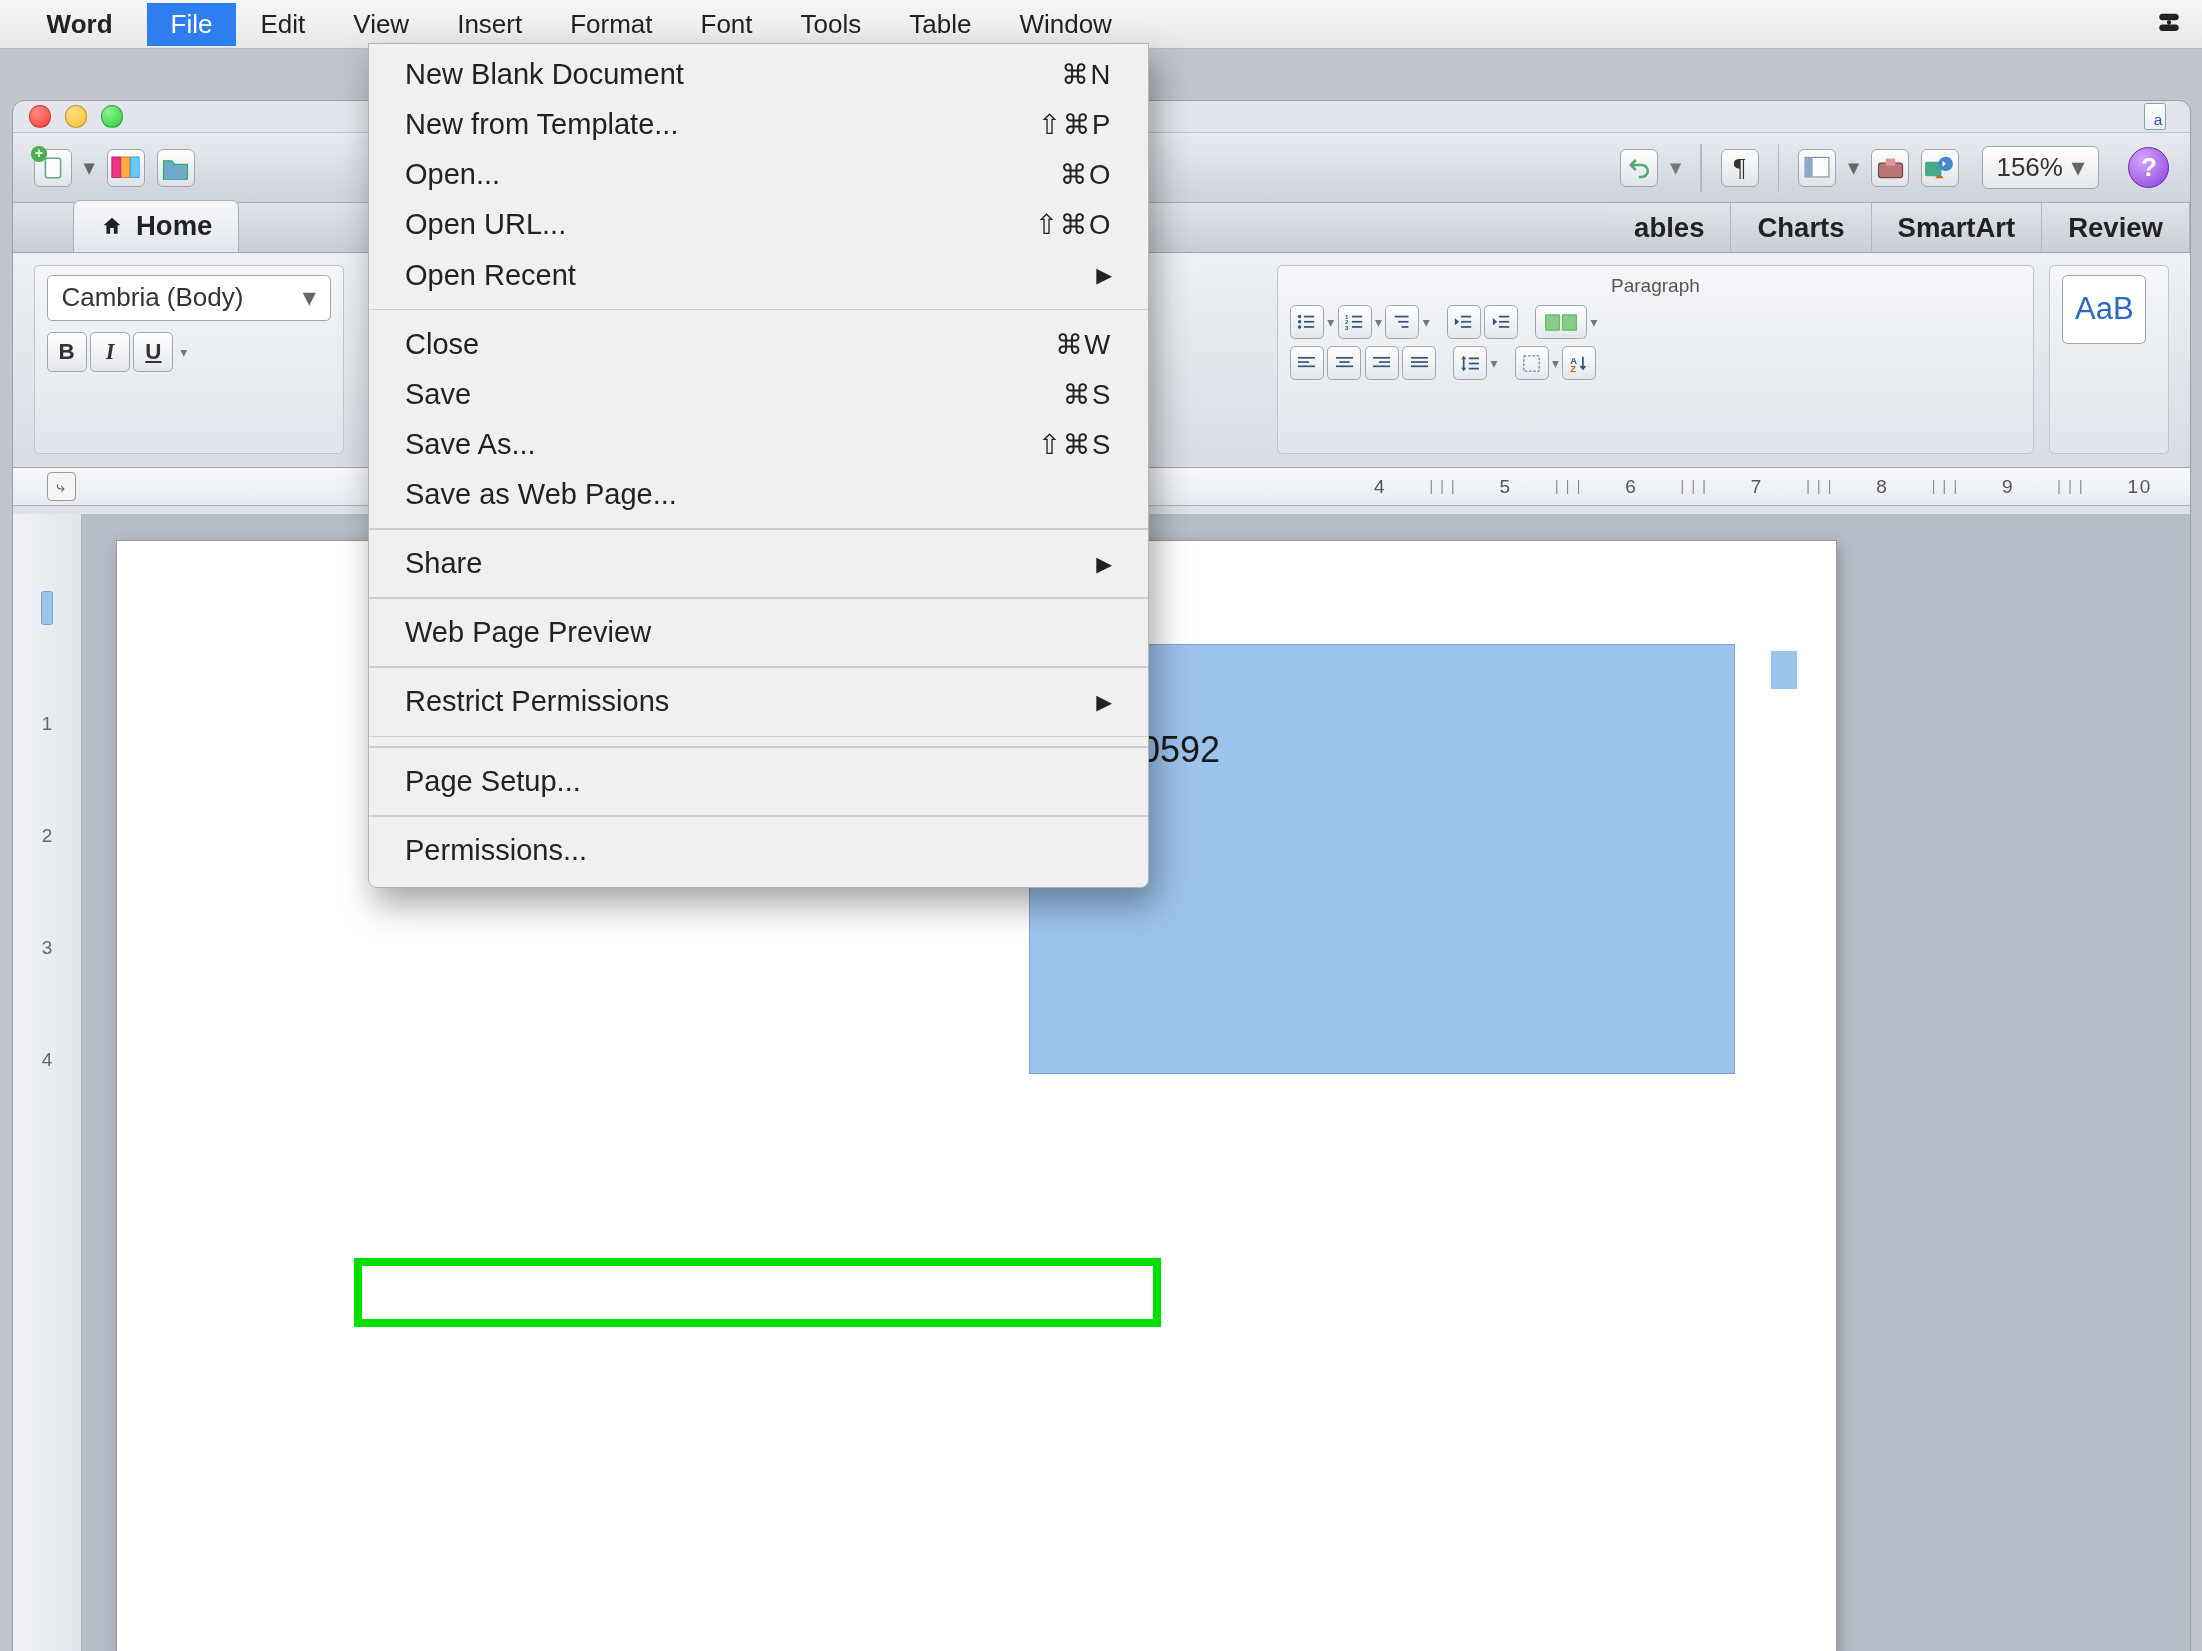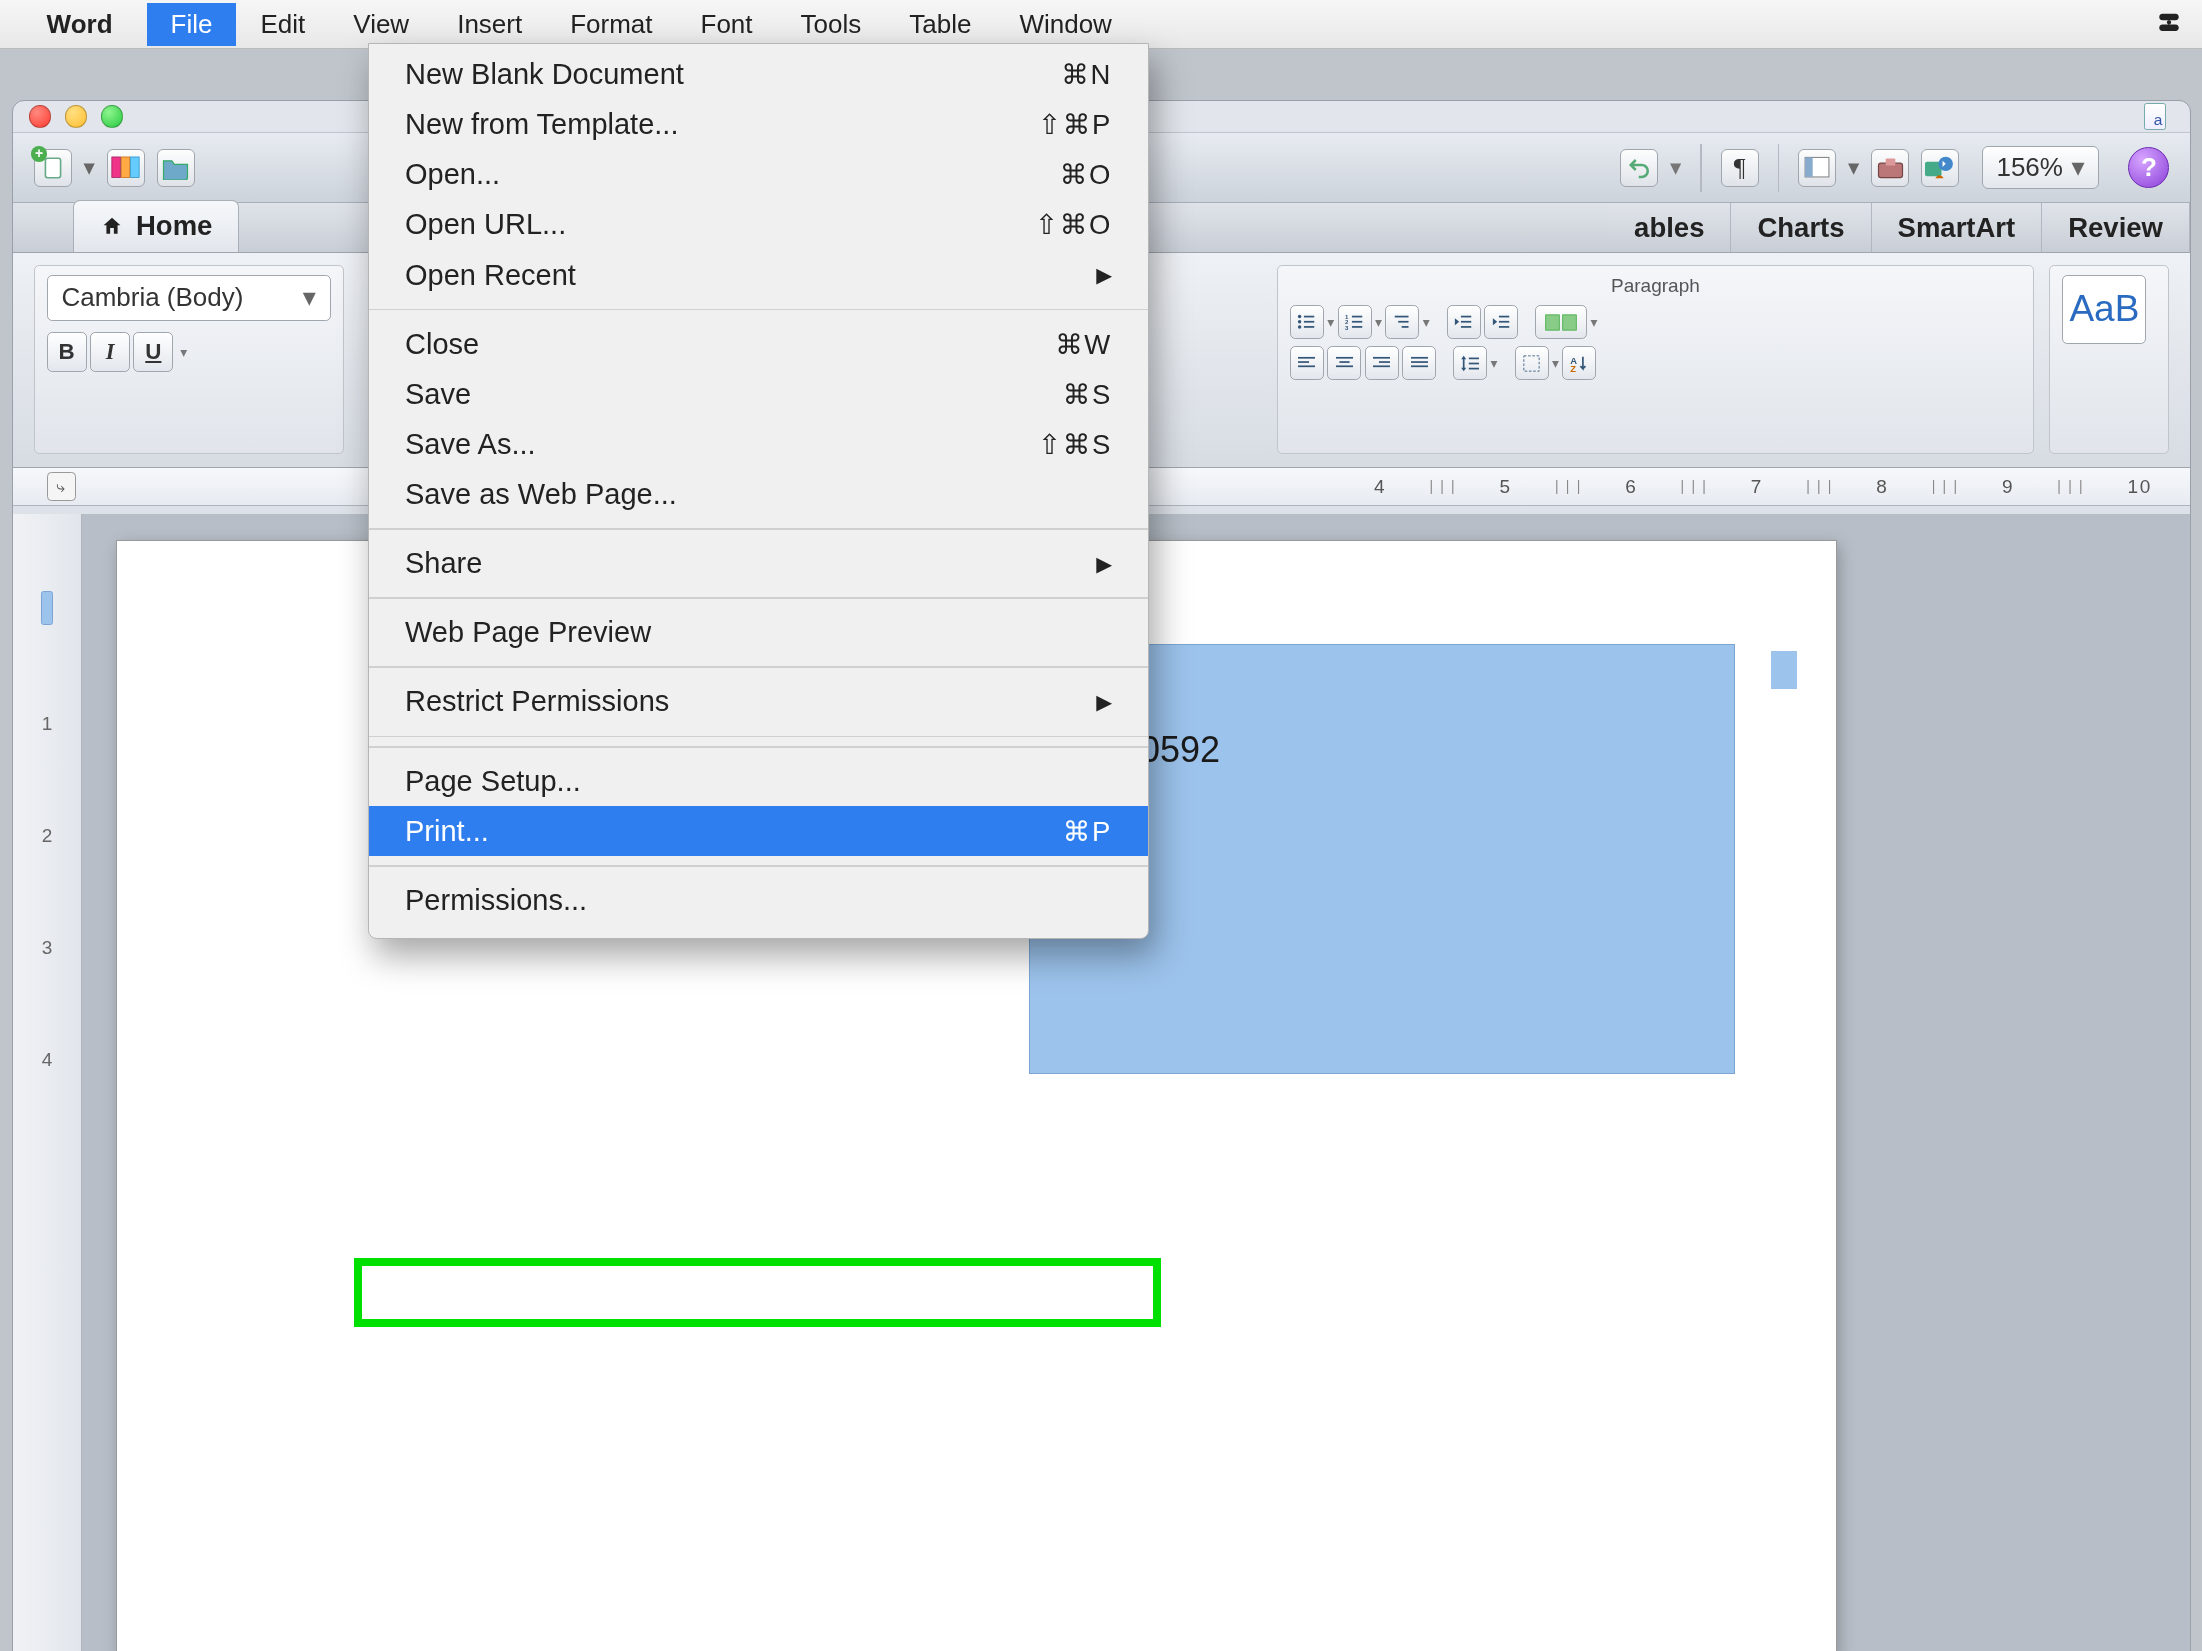--- a/index.html
+++ b/index.html
@@ -36,21 +36,21 @@
 .tab .home-icon{margin-right:12px;}
 
 
 .ribbon { height: 215px; background: linear-gradient(#eef1f5,#d7dce3); border-bottom: 0.9px solid #9fa5ad; display:flex; align-items:flex-start; padding: 12px 20.6px; gap: 15.5px; }
 .group { border:0.9px solid #c0c5cc; border-radius:5.2px; background: linear-gradient(#f4f6f9,#e1e5eb); padding: 8.6px 12px; height: 189px; display:flex;flex-direction:column;}
 .group .lbl { text-align:center; font-size:19px; color:#555; margin-top:auto; }
 .fontbox { border:0.9px solid #a0a6ae; border-radius:5.2px; background:#fff; padding:6.9px 13.8px; font-size:26px; color:#333; margin-bottom:10.3px; display:flex;align-items:center;gap:6.9px;}
 .btnrow { display:flex; gap:3.4px; }
 .rbtn { width:40px;height:40px;border:0.9px solid #a0a6ae;border-radius:5.2px;background:linear-gradient(#fff,#e3e7ed);display:flex;align-items:center;justify-content:center;font-size:22.4px;font-weight:700;color:#333;}
 .rbtn.small{width:34px;height:34px;font-size:17px;}
-.styleprev{width:84px;height:69px;border:0.9px solid #a0a6ae;border-radius:5.2px;background:#fff;display:flex;align-items:center;justify-content:center;font-size:37px;color:#2a6ac0;}
+.styleprev{width:84px;height:69px;border:0.9px solid #a0a6ae;border-radius:5.2px;background:#fff;display:flex;align-items:center;justify-content:center;font-size:31px;color:#2a6ac0;}
 
 
 .ruler { height: 38px; background: linear-gradient(#f6f8fb,#e7ebf1); border-bottom: 0.9px solid #b0b5bd; display:flex; align-items:center; font-size:19px; color:#555; padding-left: 86px; letter-spacing: 1.7px; }
 .ruler span{margin:0 38px;}
 .ruler .unit{color:#888;margin:0 5.2px;font-size:13.8px;}
 .tabstop{width:29px;height:29px;border:0.9px solid #999;border-radius:4.3px;background:#f5f5f5;display:flex;align-items:center;justify-content:center;margin:0 52px 0 -52px;font-size:15.5px;}
 
 
 .canvas { position:absolute; left:0; right:0; top: 413px; bottom:0; background: #b7bec7; display:flex; }
 .vruler { width: 69px; background: linear-gradient(90deg,#f0f2f5,#e2e6ec); border-right:0.9px solid #b0b5bd; display:flex;flex-direction:column;align-items:center; padding-top:77px; font-size:19px;color:#666;}
@@ -403,24 +403,20 @@
   <div class="dsep"></div>
   <div class="ditem">
       <span>Restrict Permissions</span>
       <span class="sub">▶</span>
     </div>
   <div class="dsep"></div>
   <div class="dsep"></div>
   <div class="ditem">
       <span>Page Setup...</span>
     </div>
-  <div class="ditem selected">
-      <span>Print...</span>
-      <span class="sc">⌘P</span>
-    </div>
   <div class="dsep"></div>
   <div class="ditem">
       <span>Permissions...</span>
     </div>
 </div>
 
 <div class="highlight-box" style="left:354px; top:1258px; width:807px; height:69px;">
   <div class="highlight-inner"></div>
     <div class="highlight-inner2"></div>
 </div>

